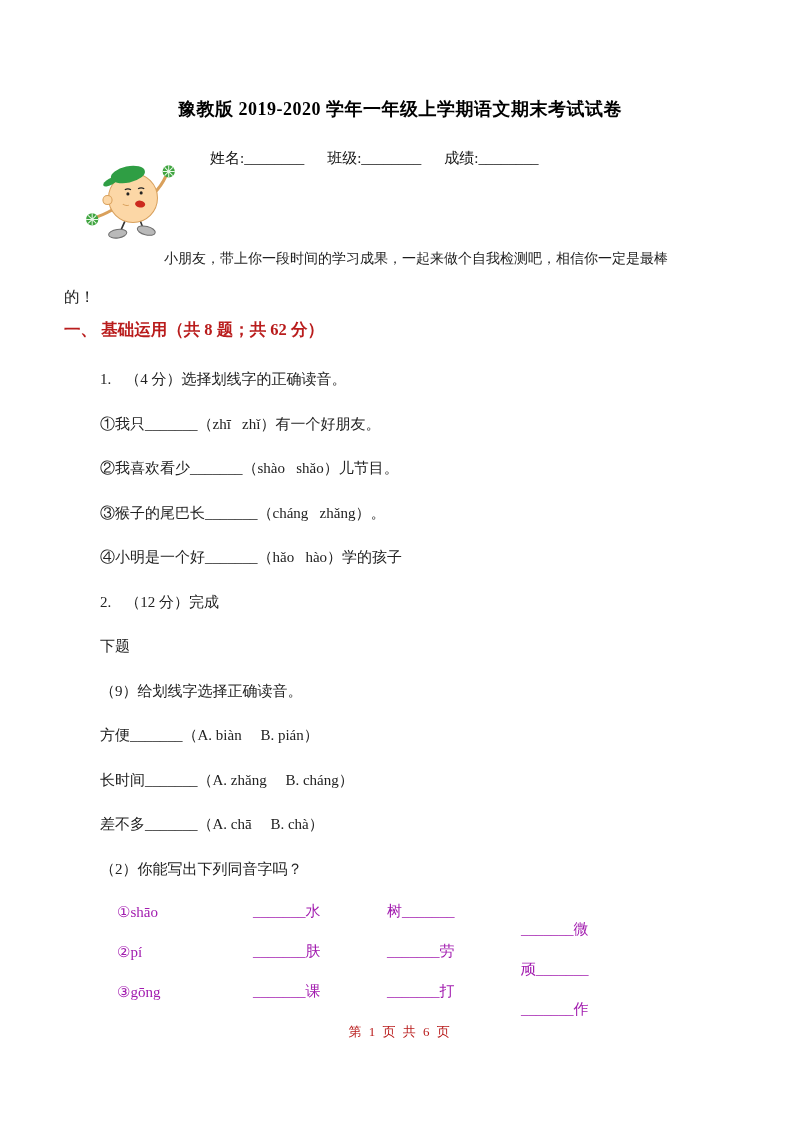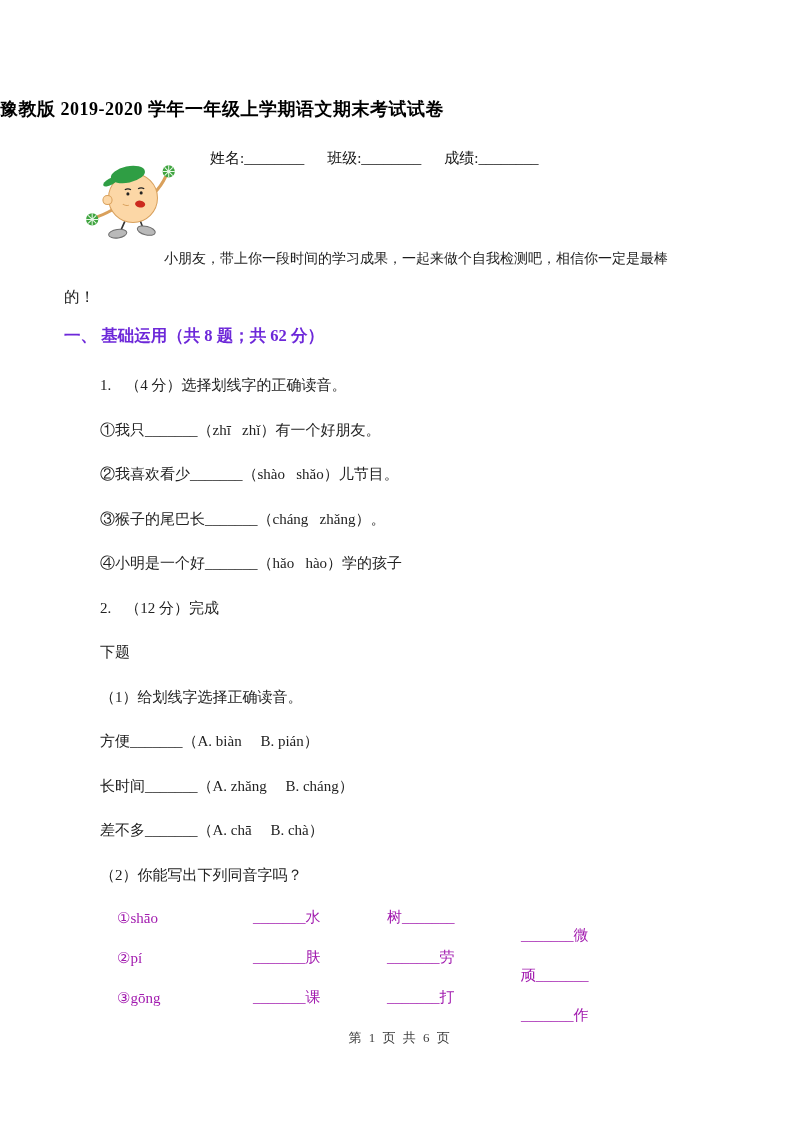--- a/index.html
+++ b/index.html
@@ -8,21 +8,21 @@
     width: 800px; height: 1132px;
     font-family: "Liberation Serif", "DejaVu Serif", serif;
     color: #1c1c1c;
     overflow: hidden;
   }
   .page { position: relative; width: 800px; height: 1132px; background: #fff; }
 
   .doc-title {
     padding-top: 97px;
     font-size: 18px; line-height: 25px;
-    font-weight: bold; text-align: left;
+    font-weight: bold; text-align: center;
     color: #000;
     letter-spacing: 0.5px;
   }
 
   .fields-row {
     margin-top: 25px;
     padding-left: 210px;
     display: flex; gap: 23px;
     font-size: 15px; line-height: 22px;
     white-space: pre-wrap;
@@ -37,22 +37,22 @@
   .intro-1 {
     margin-top: 78px; padding-left: 164px; padding-right: 56px;
     font-size: 14px; line-height: 23px; white-space: pre-wrap;
   }
   .intro-2 {
     margin-top: 15px; padding-left: 64px;
     font-size: 15.5px; line-height: 23px; white-space: pre-wrap;
   }
 
   .section-heading {
-    margin-top: 16px; padding-left: 64px;
-    font-size: 16.5px; line-height: 24px; font-weight: bold; color: #6d28d9;
+    margin-top: 10px; padding-left: 64px;
+    font-size: 16.5px; line-height: 24px; font-weight: bold; color: #b91c1c;
     white-space: pre-wrap;
   }
 
   .qlines { margin-top: 15.5px; }
   .qline {
     height: 44.5px; padding-left: 100px;
     display: flex; align-items: center;
     font-size: 15px; white-space: pre-wrap; color: #222;
   }
   .qnum { margin-right: 14px; }
@@ -63,21 +63,21 @@
     display: flex; align-items: center;
     font-size: 15px; white-space: pre-wrap; color: #a21caf;
   }
   .hlabel { width: 136px; }
   .hcell  { width: 134px; }
   .hcell:last-child { width: auto; margin-top: 36px; }
 
   .footer {
     margin-top: 11px;
     text-align: center;
-    font-size: 13px; line-height: 18px; color: #404040;
+    font-size: 13px; line-height: 18px; color: #b91c1c;
     letter-spacing: 2px;
   }
 </style>
 </head>
 <body>
 
 <div class="page">
 
   <h1 class="doc-title">豫教版 2019-2020 学年一年级上学期语文期末考试试卷</h1>
 
@@ -140,21 +140,21 @@
     <div class="qline">②我喜欢看少_______（shào   shǎo）儿节目。</div>
     <div class="qline">③猴子的尾巴长_______（cháng   zhǎng）。</div>
     <div class="qline">④小明是一个好_______（hǎo   hào）学的孩子</div>
 
     <div class="qline">
       <span class="qnum">2.</span>
       <span>（12 分）完成</span>
     </div>
     <div class="qline">下题</div>
 
-    <div class="qline">（1）给划线字选择正确读音。</div>
+    <div class="qline">（9）给划线字选择正确读音。</div>
     <div class="qline">方便_______（A. biàn     B. pián）</div>
     <div class="qline">长时间_______（A. zhǎng     B. cháng）</div>
     <div class="qline">差不多_______（A. chā     B. chà）</div>
 
     <div class="qline">（2）你能写出下列同音字吗？</div>
   </div>
 
   <div class="htable">
     <div class="hrow">
       <span class="hlabel">①shāo</span>

